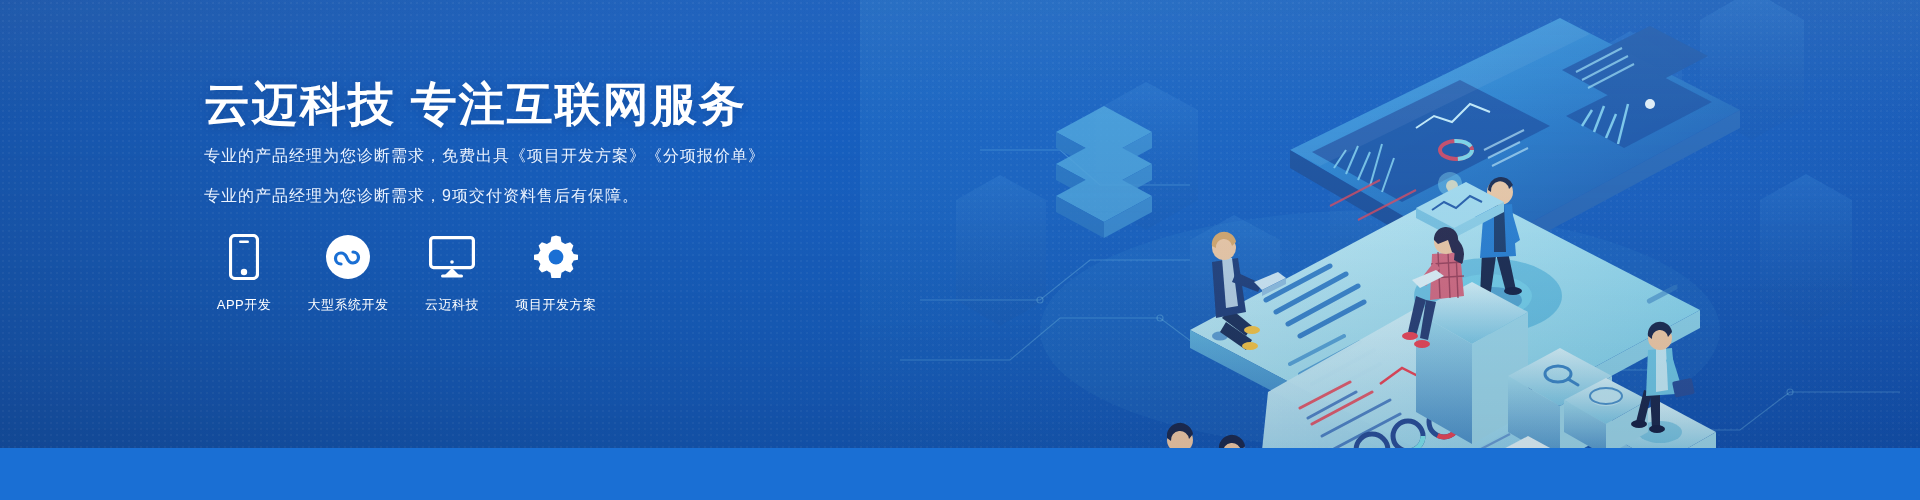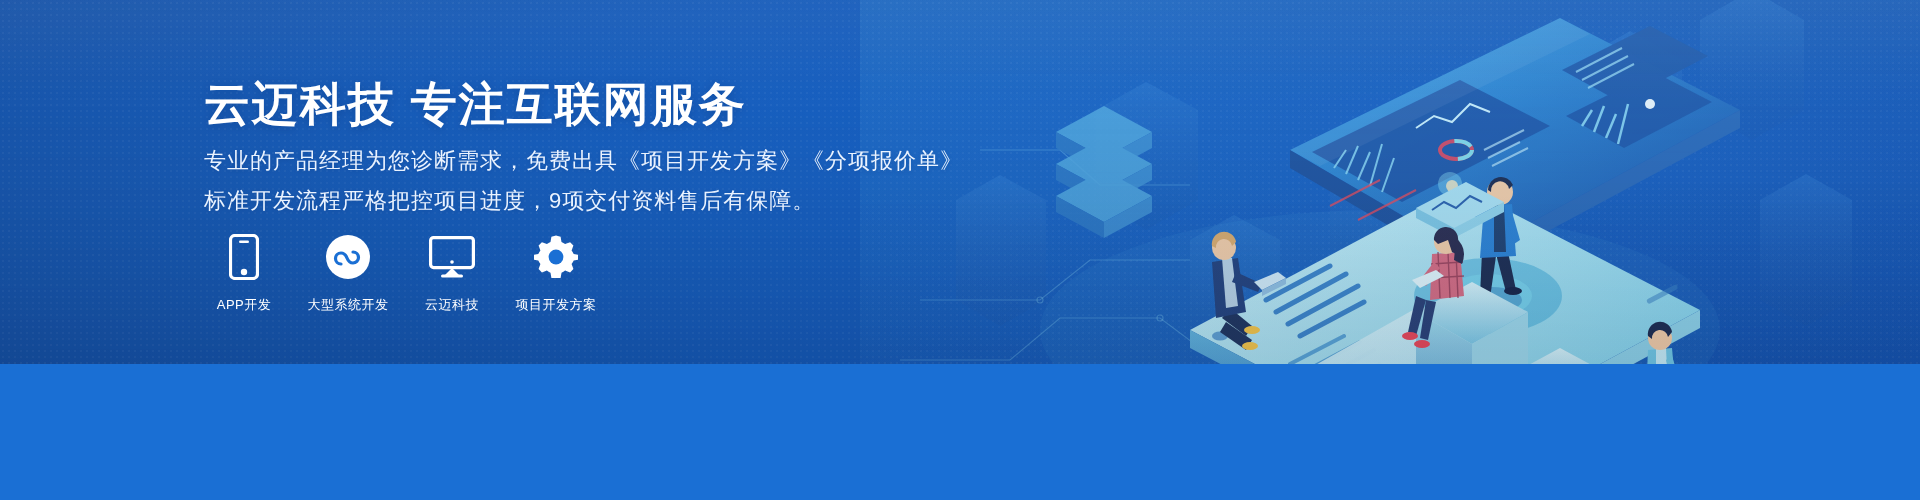--- a/index.html
+++ b/index.html
@@ -4,21 +4,21 @@
 <style>
   * { margin:0; padding:0; box-sizing:border-box; }
   html,body { width:1920px; height:500px; overflow:hidden; }
   body {
     font-family:"Liberation Sans","DejaVu Sans",sans-serif;
     background:#1a6fd4;
   }
 
   
   .banner{
-    position:relative; width:1920px; height:364px; overflow:hidden;
+    position:relative; width:1920px; height:448px; overflow:hidden;
     background:
       radial-gradient(120% 150% at 88% 45%, rgba(25,110,215,0.0) 0%, rgba(14,70,160,0.55) 55%, rgba(10,52,130,0.8) 100%),
       linear-gradient(100deg, #2f86e0 0%, #2379d9 22%, #1d6ed2 45%, #1a62c6 68%, #1656b8 100%);
   }
   
   .tex{
     position:absolute; inset:0;
     background-image:
       radial-gradient(rgba(255,255,255,0.055) 1px, transparent 1px);
     background-size:6px 6px;
@@ -34,21 +34,21 @@
   .copy{ position:absolute; left:204px; top:0; width:720px; height:500px; }
 
   .headline{
     position:absolute; top:74px; left:0;
     font-size:46px; font-weight:700; color:#ffffff;
     letter-spacing:2px; white-space:nowrap;
     text-shadow:0 2px 10px rgba(5,40,100,0.28);
   }
   .sub{
     position:absolute; left:0;
-    font-size:22px; color:#eaf3ff; letter-spacing:1px; white-space:nowrap;
+    font-size:16px; color:#eaf3ff; letter-spacing:1px; white-space:nowrap;
     text-shadow:0 1px 4px rgba(5,40,100,0.22);
   }
   .sub1{ top:146px; }
   .sub2{ top:186px; }
 
   
   .services{
     position:absolute; left:2px; top:232px;
     display:flex; align-items:flex-end; gap:28px;
   }
@@ -423,21 +423,21 @@
   </div>
 
   <div class="vig"></div>
 
   <div class="copy">
 
     <div class="headline">云迈科技 专注互联网服务</div>
 
     <div class="sub sub1">专业的产品经理为您诊断需求，免费出具《项目开发方案》《分项报价单》</div>
 
-    <div class="sub sub2">标准开发流程严格把控项目进度，9项交付资料售后有保障。</div>
+    <div class="sub sub2">专业的产品经理为您诊断需求，9项交付资料售后有保障。</div>
 
     <div class="services">
 
       <div class="svc">
         <span class="glyph">
           <svg width="30" height="46" viewBox="0 0 30 46">
             <rect x="1.5" y="1.5" width="27" height="43" rx="4.5" fill="none" stroke="#fff" stroke-width="3.2"></rect>
             <rect x="10" y="6.5" width="10" height="2.6" rx="1.3" fill="#fff"></rect>
             <circle cx="15" cy="38" r="3.2" fill="#fff"></circle>
           </svg>

